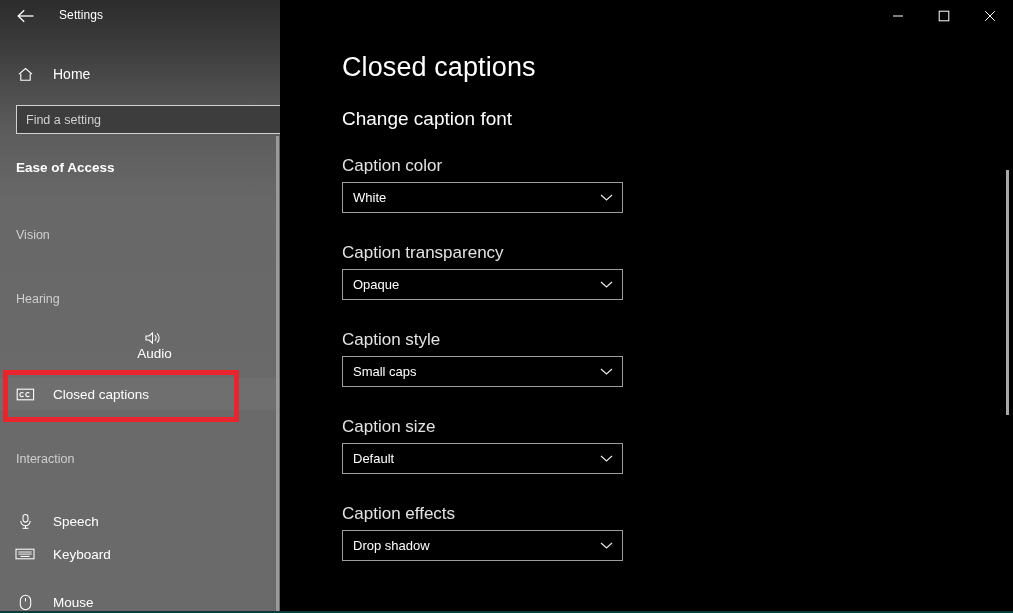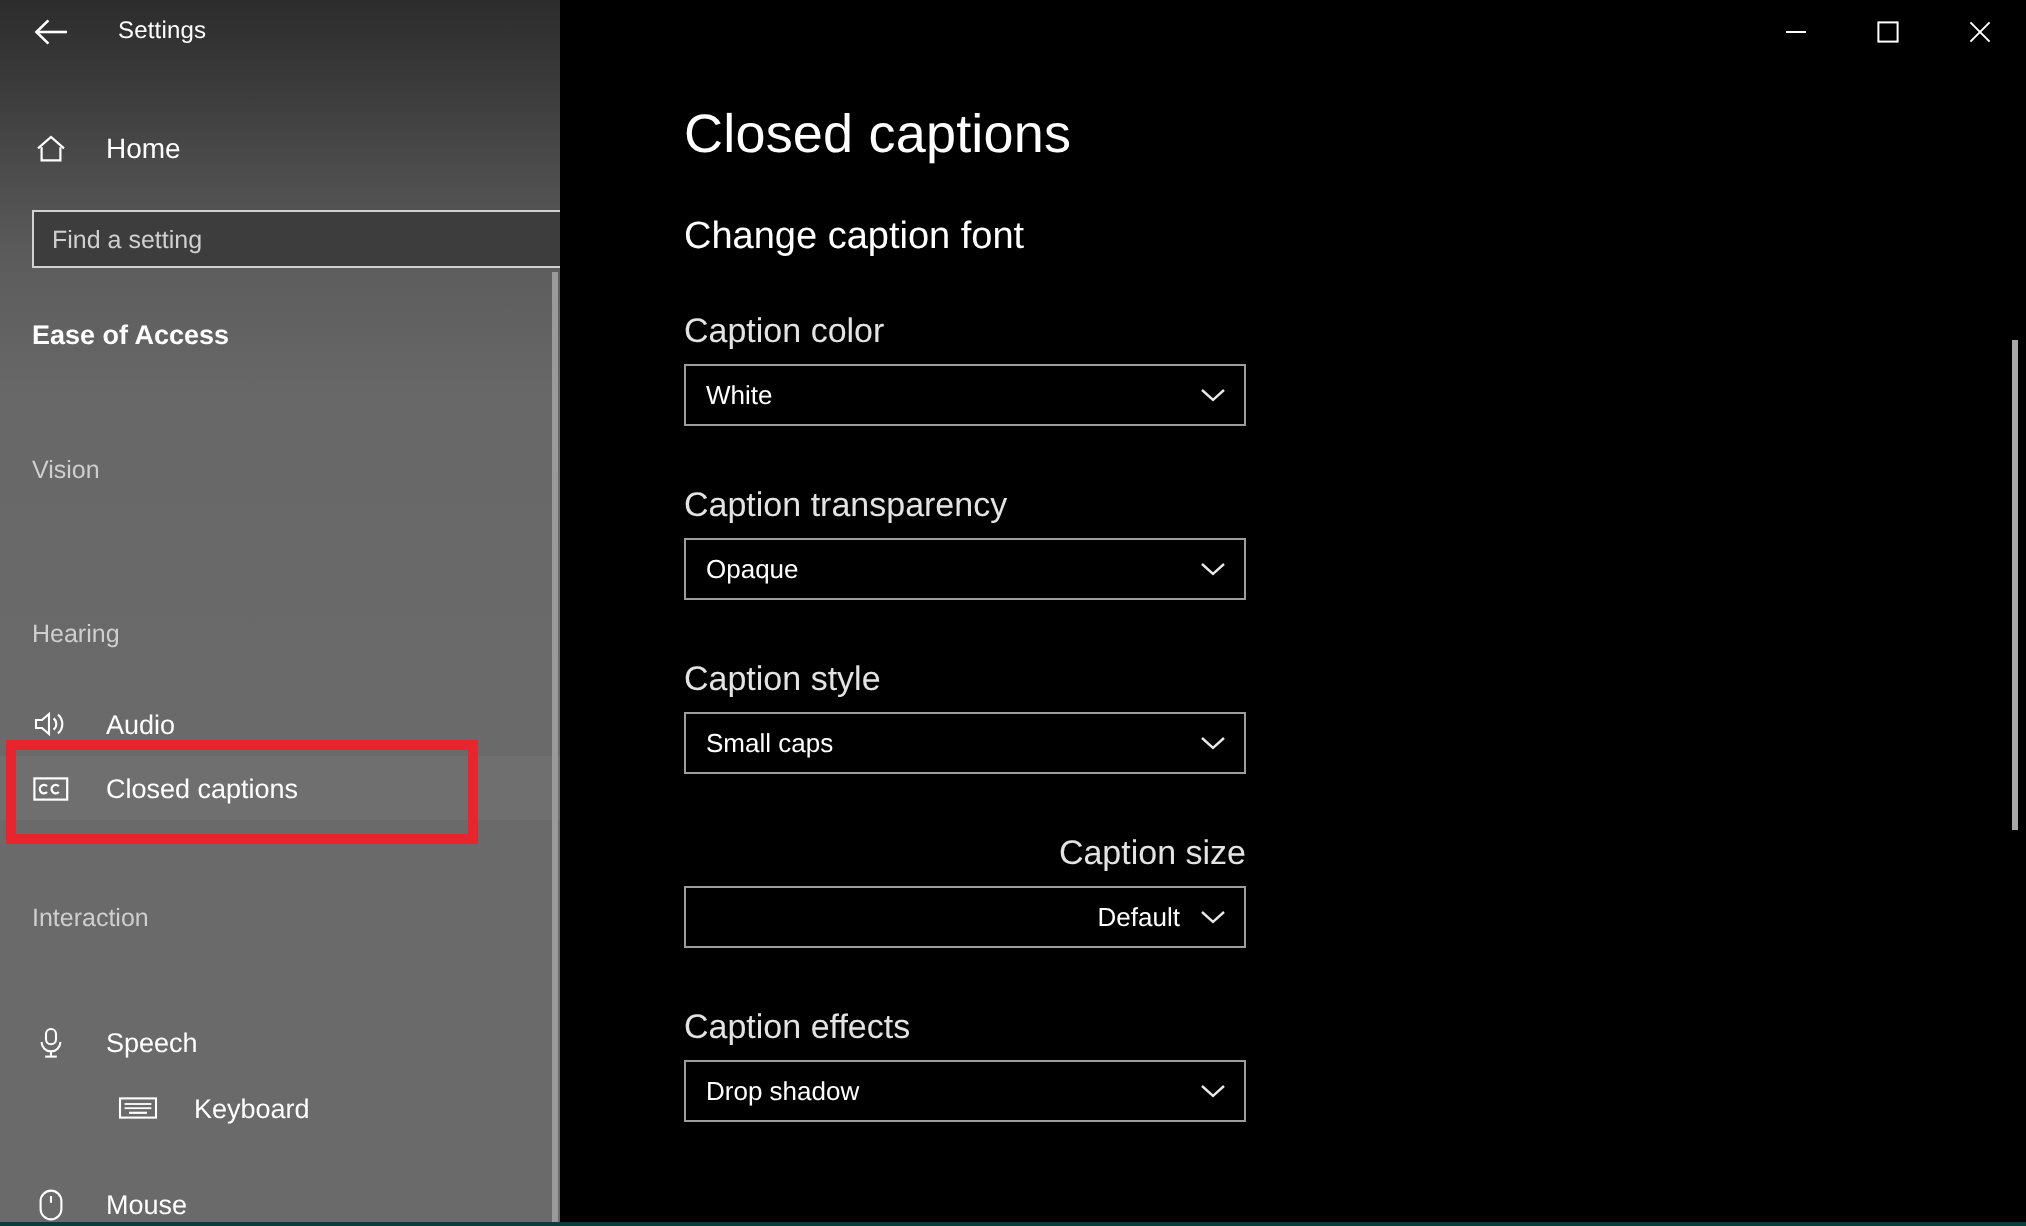--- a/index.html
+++ b/index.html
@@ -327,23 +327,23 @@
         <svg width="15" height="15" viewBox="0 0 15 15">
           <circle cx="6.3" cy="6.3" r="4.1" fill="none" stroke="#e6e6e6" stroke-width="1.1"></circle>
           <line x1="9.3" y1="9.3" x2="13.4" y2="13.4" stroke="#e6e6e6" stroke-width="1.1"></line>
         </svg>
       </span>
     </div>
 
     <div class="category-title" style="top:160px;">Ease of Access</div>
 
     <div class="group-header" style="top:228px;">Vision</div>
-    <div class="group-header" style="top:292px;margin-top:18px;">Hearing</div>
-
-    <div class="nav-item" style="top:346px;">
+    <div class="group-header" style="top:292px;">Hearing</div>
+
+    <div class="nav-item" style="top:330px;flex-direction:column;">
       <span class="nav-icon">
         <svg width="18" height="16" viewBox="0 0 18 16">
           <path d="M2 6 L5 6 L8.5 3 L8.5 13 L5 10 L2 10 Z" fill="none" stroke="#ffffff" stroke-width="1.05"></path>
           <path d="M10.8 5.2 A3.6 3.6 0 0 1 10.8 10.8" fill="none" stroke="#ffffff" stroke-width="1.05"></path>
           <path d="M13 3.3 A6.2 6.2 0 0 1 13 12.7" fill="none" stroke="#ffffff" stroke-width="1.05"></path>
         </svg>
       </span>
       <span class="nav-label">Audio</span>
     </div>
 
@@ -367,21 +367,21 @@
         <svg width="15" height="17" viewBox="0 0 15 17">
           <rect x="5" y="1.5" width="5" height="7.6" rx="2.5" fill="none" stroke="#ffffff" stroke-width="1.05"></rect>
           <path d="M2.8 8 A4.7 4.7 0 0 0 12.2 8" fill="none" stroke="#ffffff" stroke-width="1.05"></path>
           <line x1="7.5" y1="12.6" x2="7.5" y2="15.3" stroke="#ffffff" stroke-width="1.05"></line>
           <line x1="4.6" y1="15.3" x2="10.4" y2="15.3" stroke="#ffffff" stroke-width="1.05"></line>
         </svg>
       </span>
       <span class="nav-label">Speech</span>
     </div>
 
-    <div class="nav-item" style="top:538px;margin-left:44px;">
+    <div class="nav-item" style="top:538px;">
       <span class="nav-icon">
         <svg width="20" height="14" viewBox="0 0 20 14">
           <rect x="1" y="2.2" width="18" height="9.6" fill="none" stroke="#ffffff" stroke-width="1.05"></rect>
           <line x1="3.3" y1="5" x2="16.7" y2="5" stroke="#ffffff" stroke-width="0.9"></line>
           <line x1="3.3" y1="7.1" x2="16.7" y2="7.1" stroke="#ffffff" stroke-width="0.9"></line>
           <line x1="5.5" y1="9.4" x2="14.5" y2="9.4" stroke="#ffffff" stroke-width="1.1"></line>
         </svg>
       </span>
       <span class="nav-label">Keyboard</span>
     </div>
@@ -456,21 +456,21 @@
       <div class="combo">
         <span class="combo-value">Small caps</span>
         <span class="combo-chevron">
           <svg width="13" height="9" viewBox="0 0 13 9">
             <path d="M1 2 L6.5 7 L12 2" fill="none" stroke="#e8e8e8" stroke-width="1.2"></path>
           </svg>
         </span>
       </div>
     </div>
 
-    <div class="field" style="top:417px;text-align:right;">
+    <div class="field" style="top:417px;">
       <span class="field-label">Caption size</span>
       <div class="combo">
         <span class="combo-value">Default</span>
         <span class="combo-chevron">
           <svg width="13" height="9" viewBox="0 0 13 9">
             <path d="M1 2 L6.5 7 L12 2" fill="none" stroke="#e8e8e8" stroke-width="1.2"></path>
           </svg>
         </span>
       </div>
     </div>

